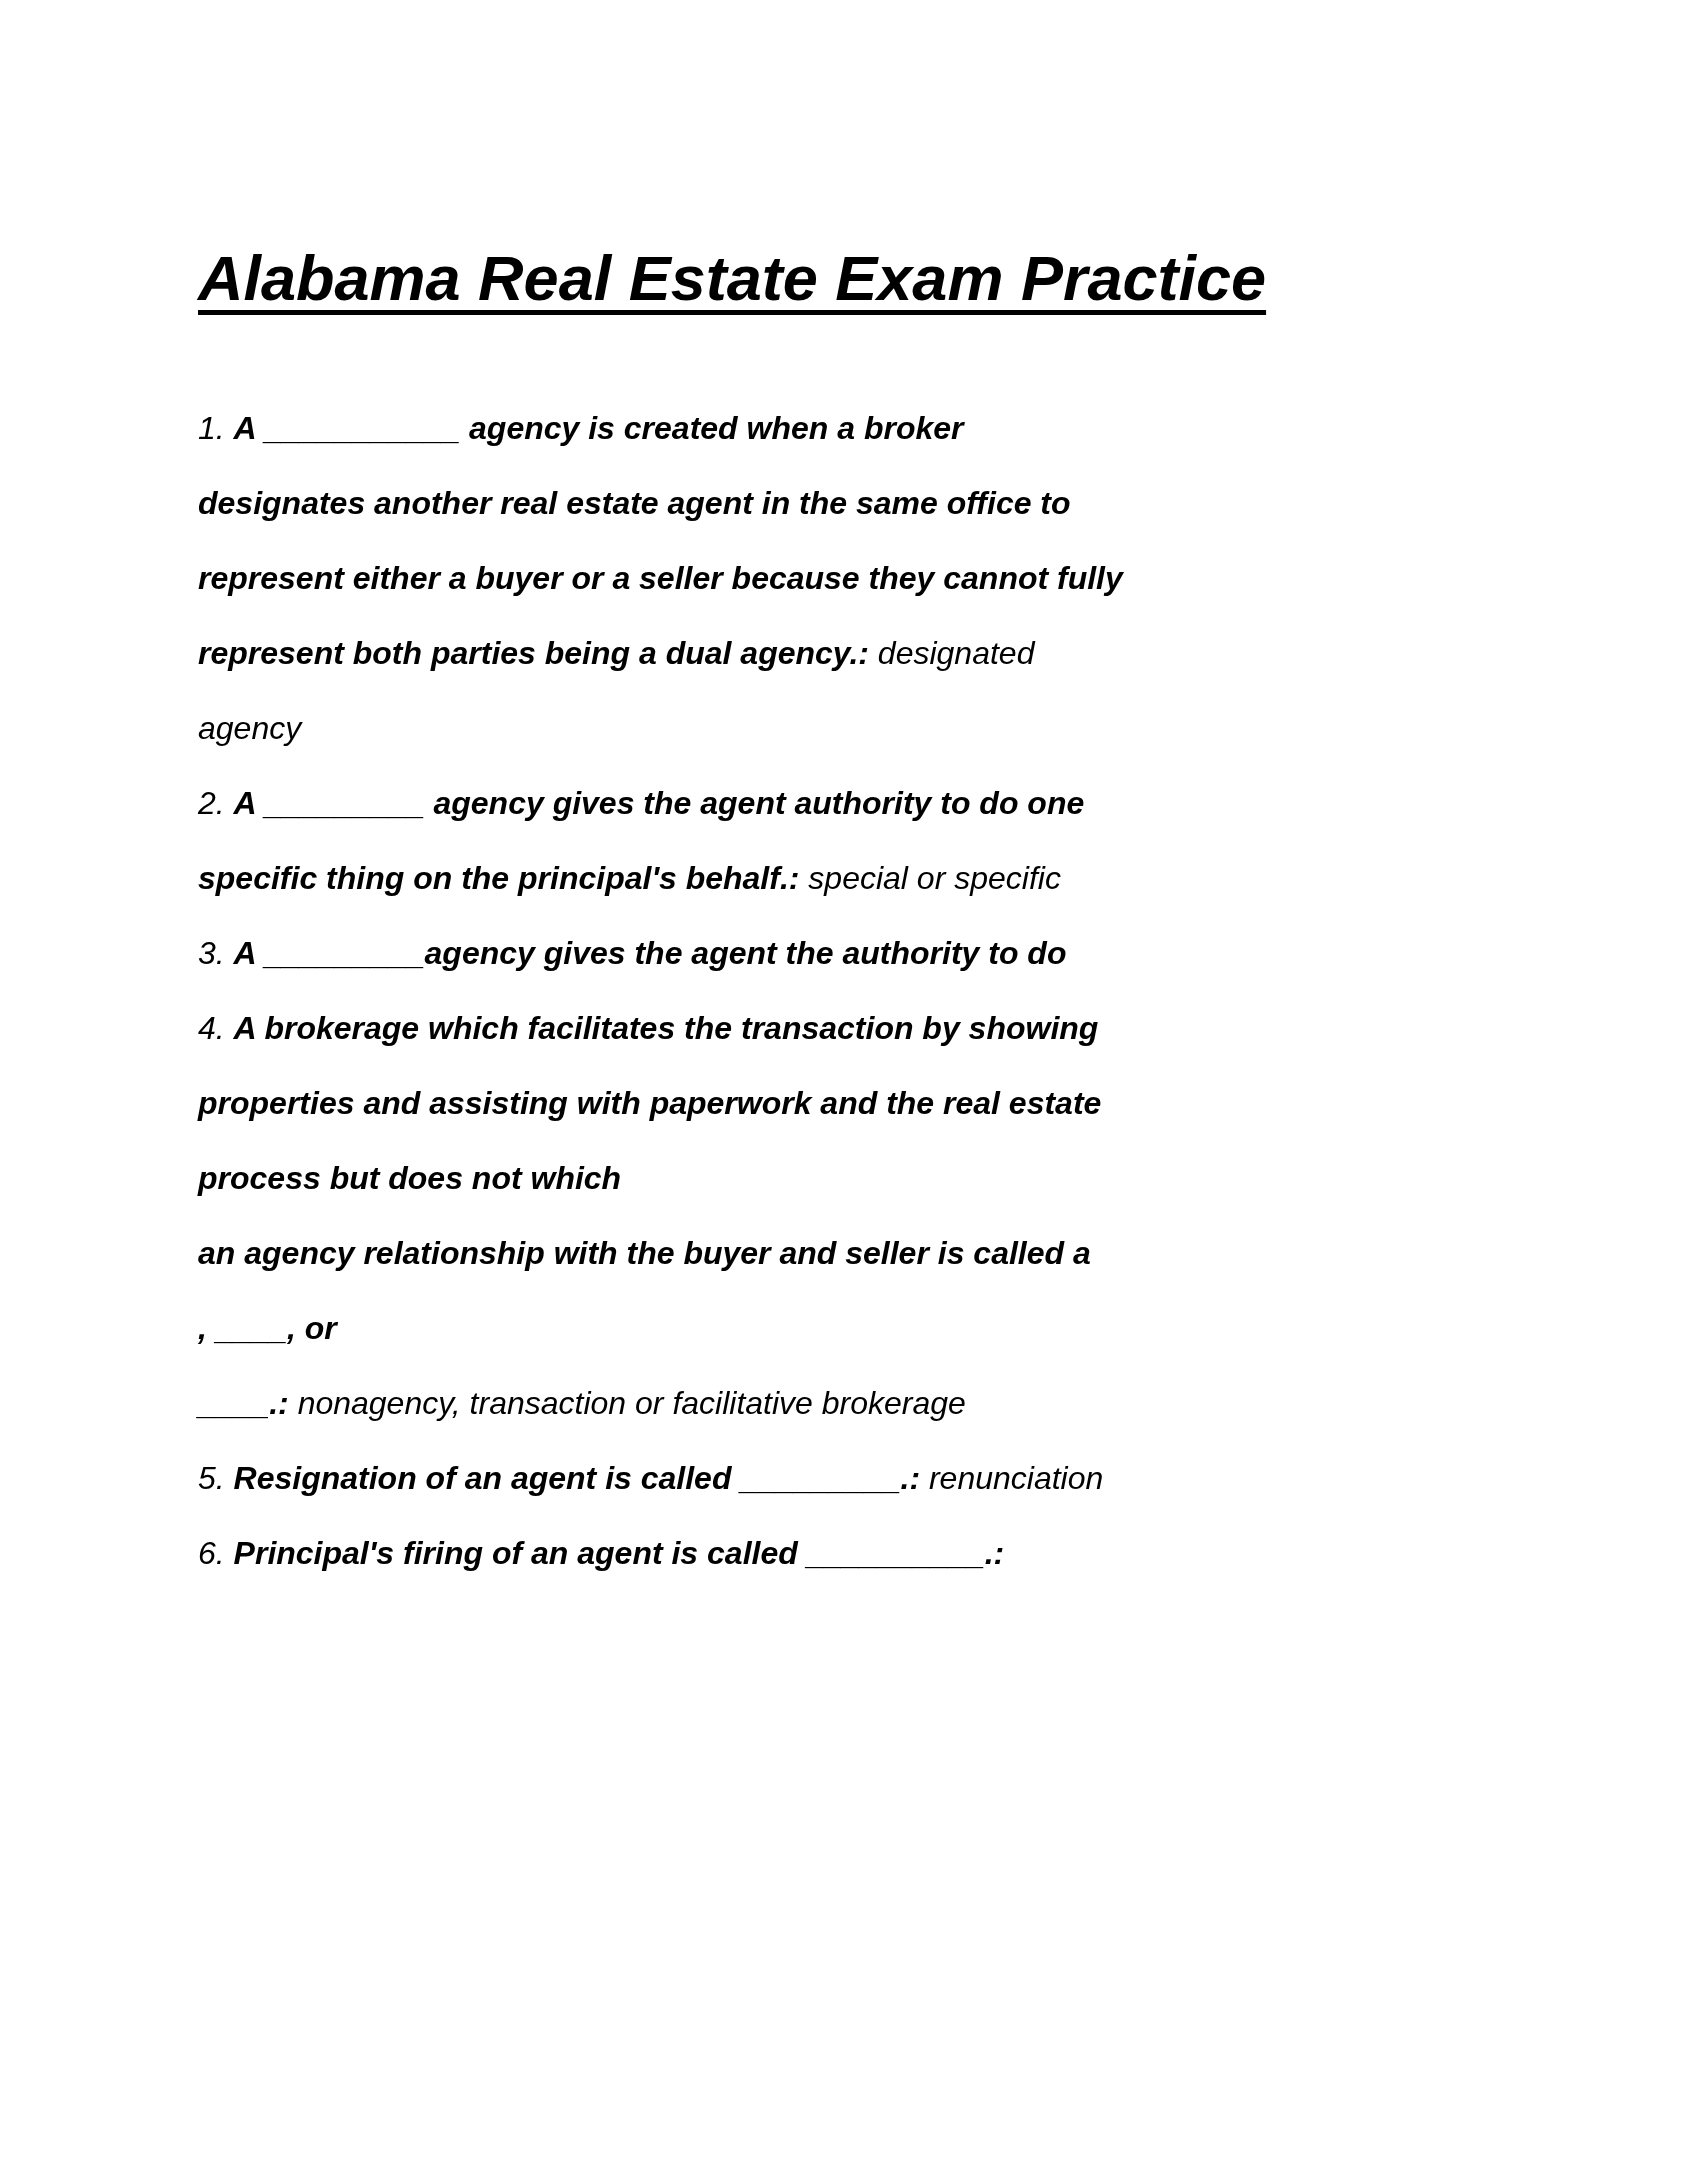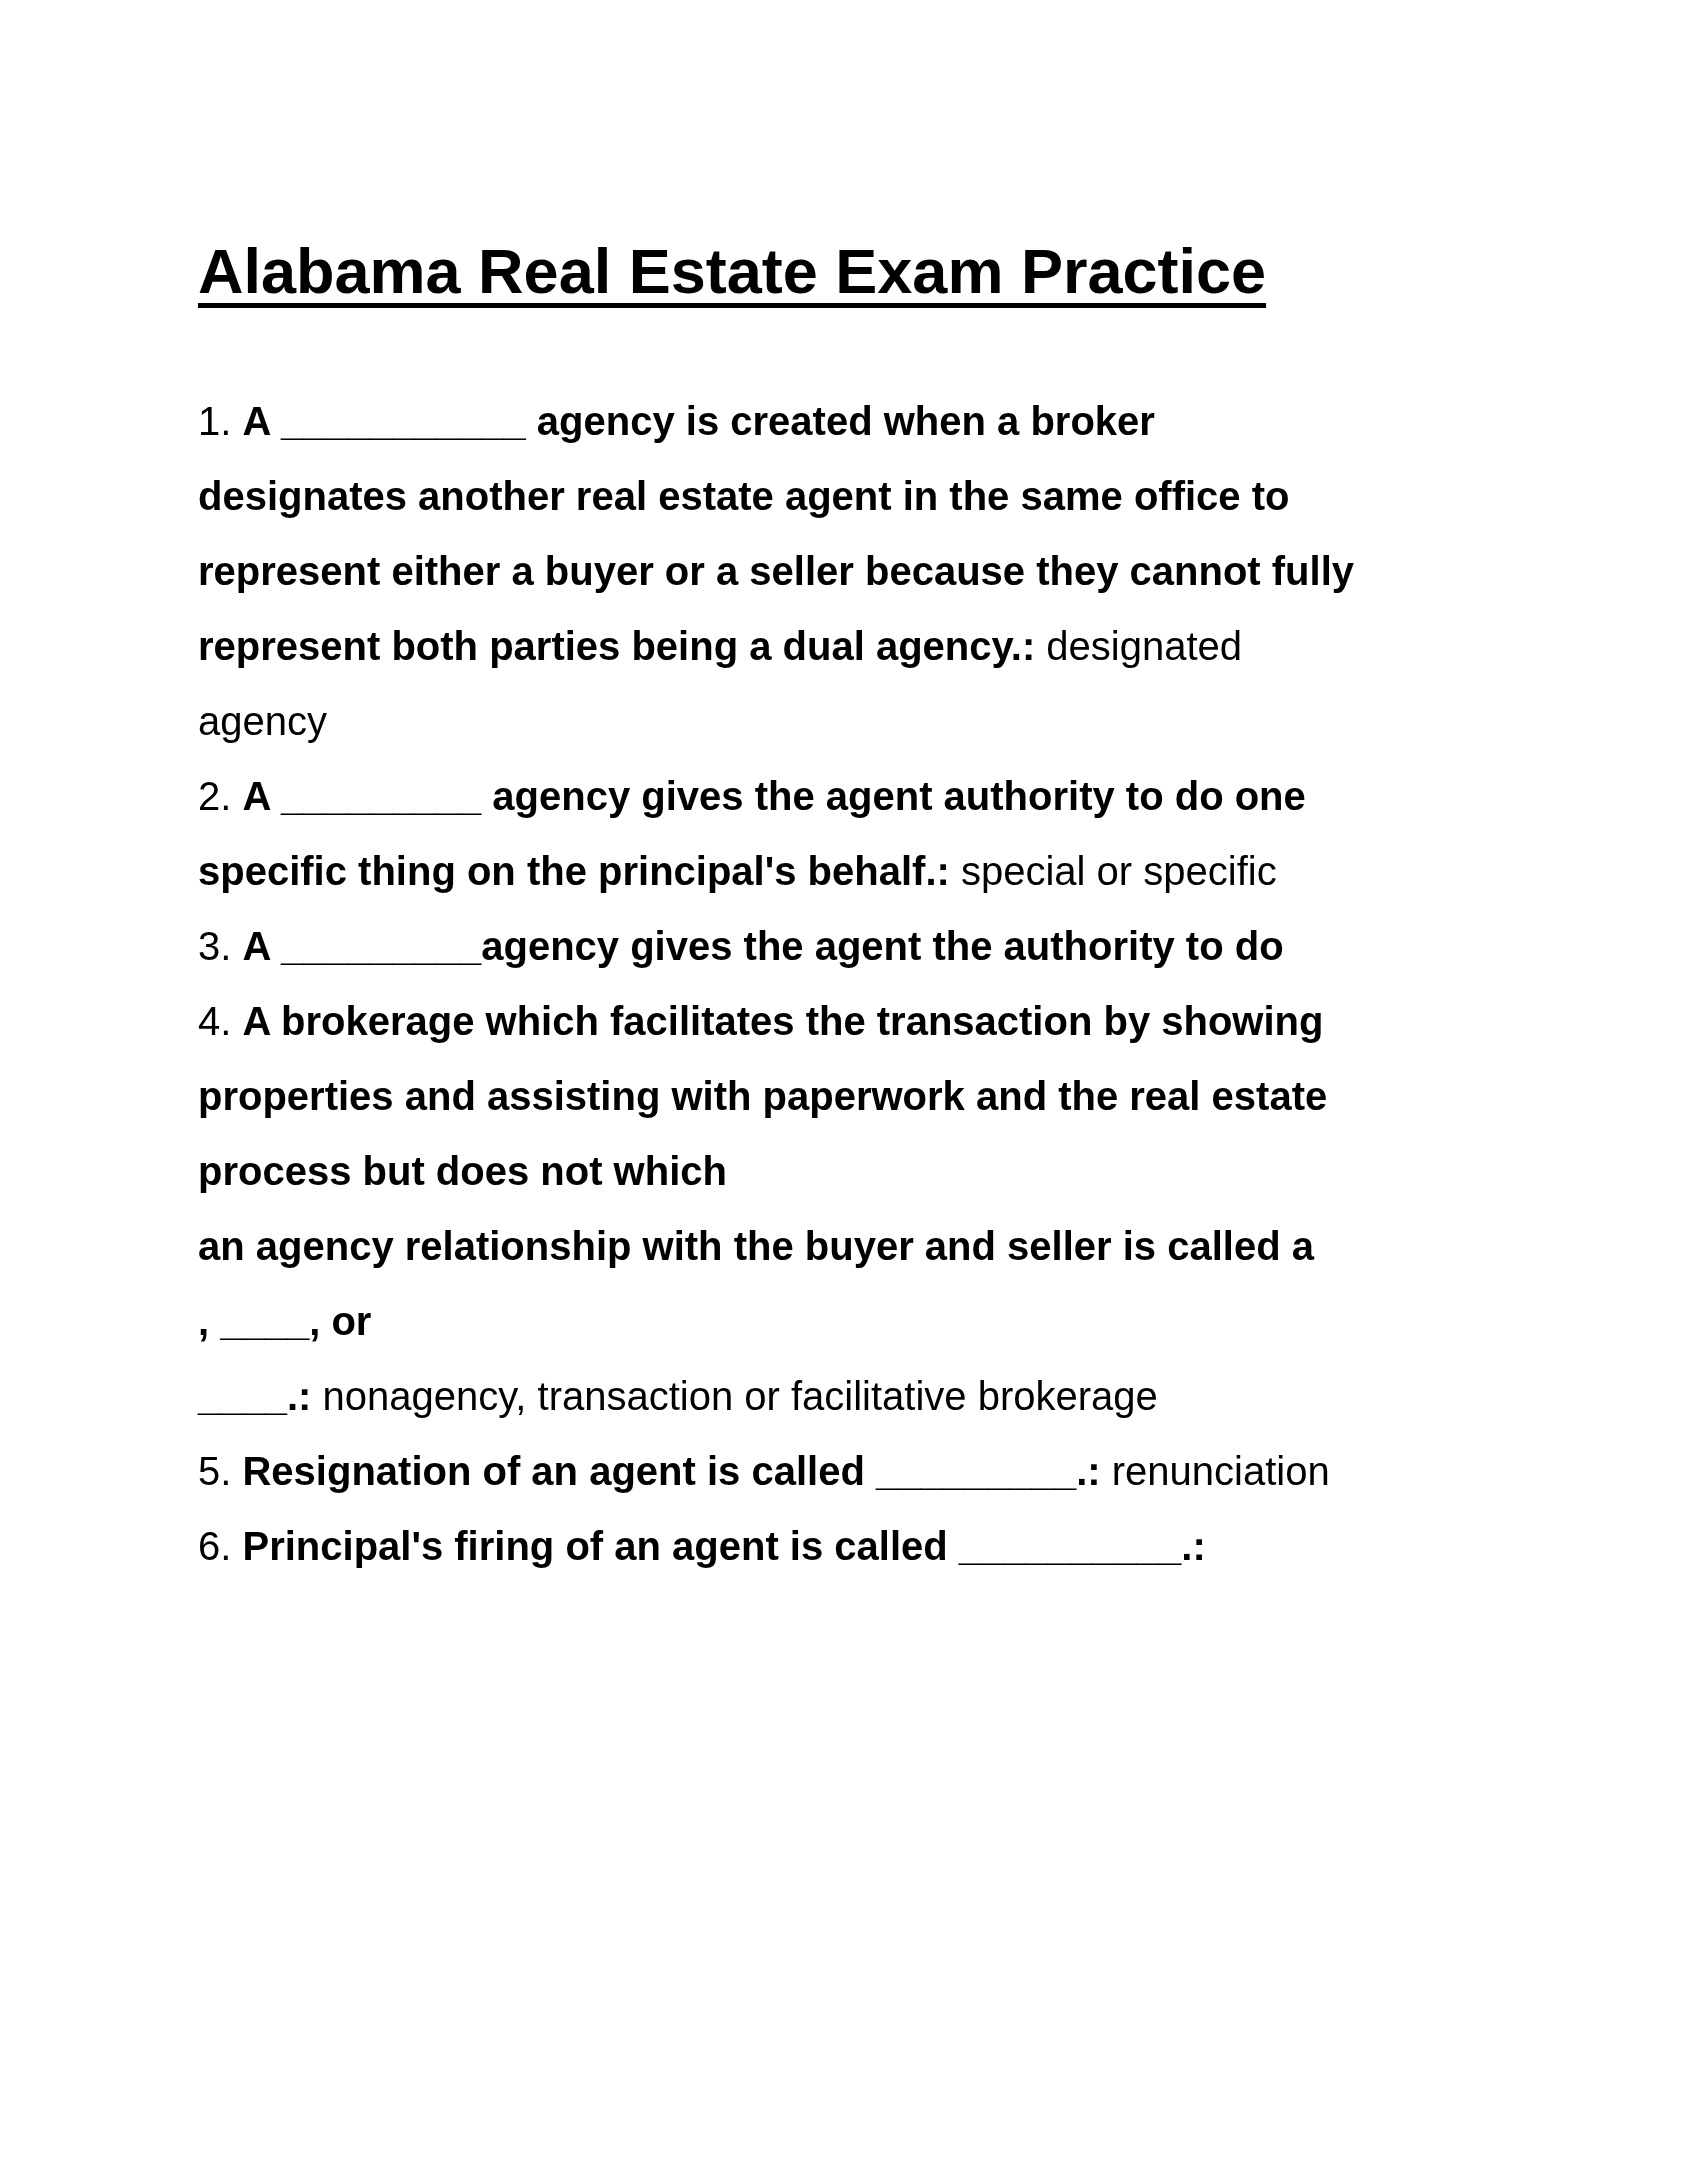--- a/index.html
+++ b/index.html
@@ -1,22 +1,22 @@
 <!DOCTYPE html>
 <html><head>
 <meta charset="utf-8">
 <style>
   html, body { margin: 0; padding: 0; background: #ffffff; }
   body { width: 1683px; height: 2178px; position: relative; overflow: hidden;
          font-family: "Liberation Sans", sans-serif; color: #000; }
-  .page { position: absolute; left: 198px; top: 216px; width: 1287px; }
+  .page { position: absolute; left: 198px; top: 223px; width: 1287px; font-style: italic; }
   .title { font-size: 63px; font-weight: bold; line-height: 111px; margin: 0;
            text-decoration: underline; text-decoration-thickness: 5px; text-underline-offset: 10px; }
   .title span { display: block; }
-  .qa { margin-top: 57px; font-size: 40px; line-height: 75px; }
+  .qa { margin-top: 57px; font-size: 32px; line-height: 75px; }
   .line { display: block; white-space: nowrap; }
   .b { font-weight: bold; }
   .n { font-weight: normal; }
 </style>
 </head>
 <body>
 
 <div class="page">
   <h1 class="title">
     <span>Alabama Real Estate Exam Practice</span>

